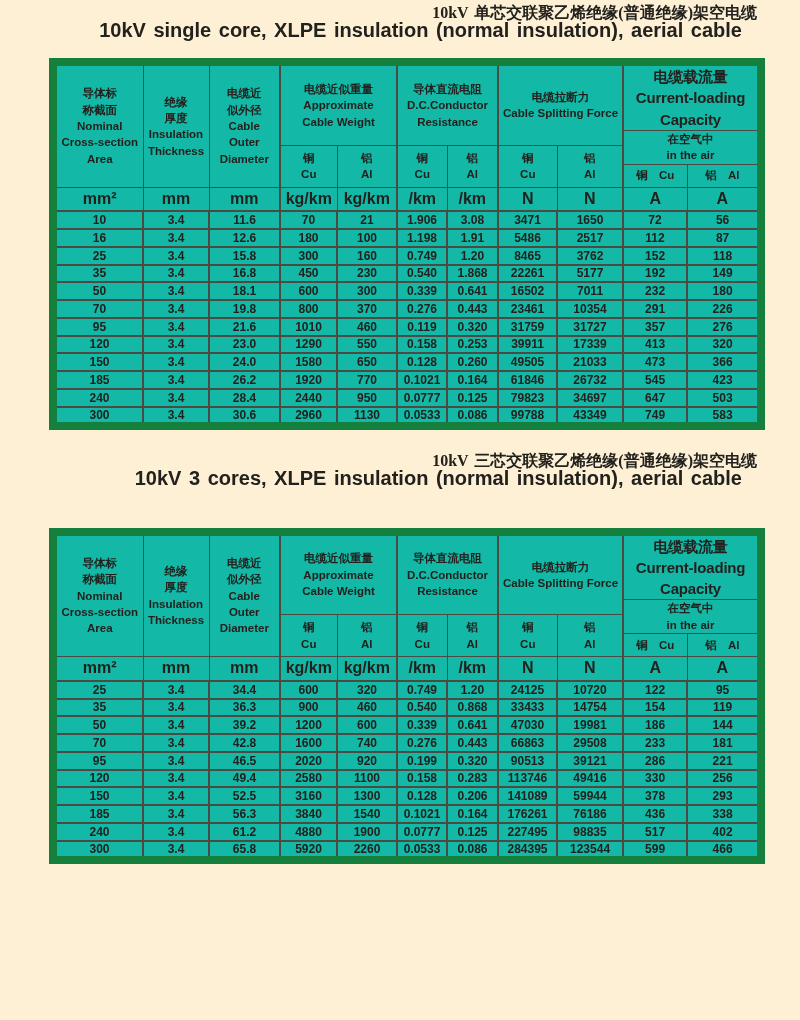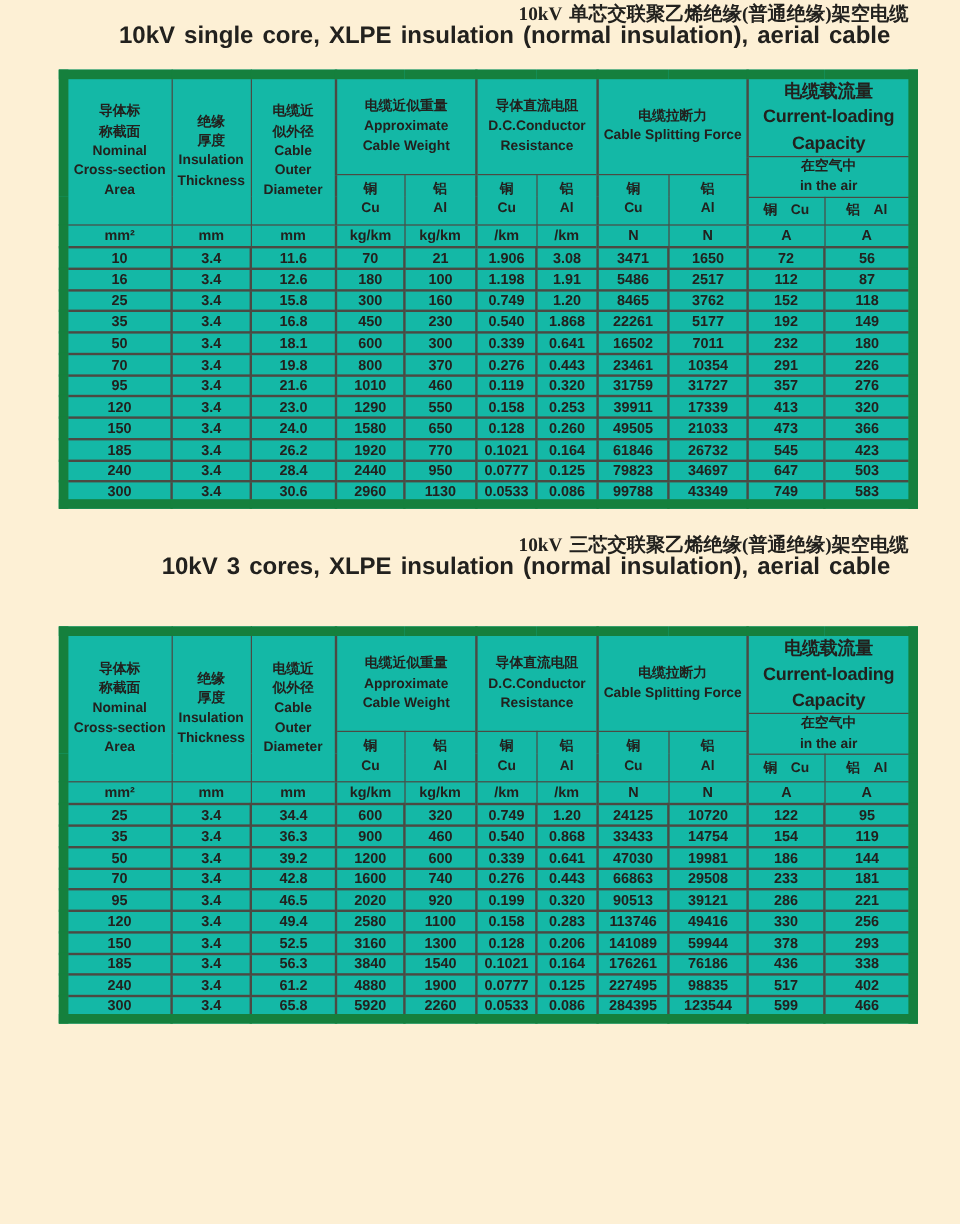--- a/index.html
+++ b/index.html
@@ -59,21 +59,21 @@
   .spec tbody td:nth-child(5),
   .spec tbody td:nth-child(7),
   .spec tbody td:nth-child(9),
   .spec tbody td:nth-child(11){border-left-width:1px;}
   .spec tbody tr{height:17.75px;}
   .spec tr.r1{height:41px;}
   .spec tr.r2{height:15px;}
   .spec tr.r3{height:17px;}
   .spec tr.r4{height:23px;}
   .spec tr.r5{height:19px;}
-  .spec tr.r5 th{font-size:12px;}
+  .spec tr.r5 th{font-size:16px;}
   .spec th.cap{font-size:15px;letter-spacing:-0.2px;}
   .spec th.pair{word-spacing:8px;}
 </style>
 </head>
 <body>
 
 <div class="content">
 
   <div class="t1-titles">
     <div class="title-zh">10kV 单芯交联聚乙烯绝缘(普通绝缘)架空电缆</div>

